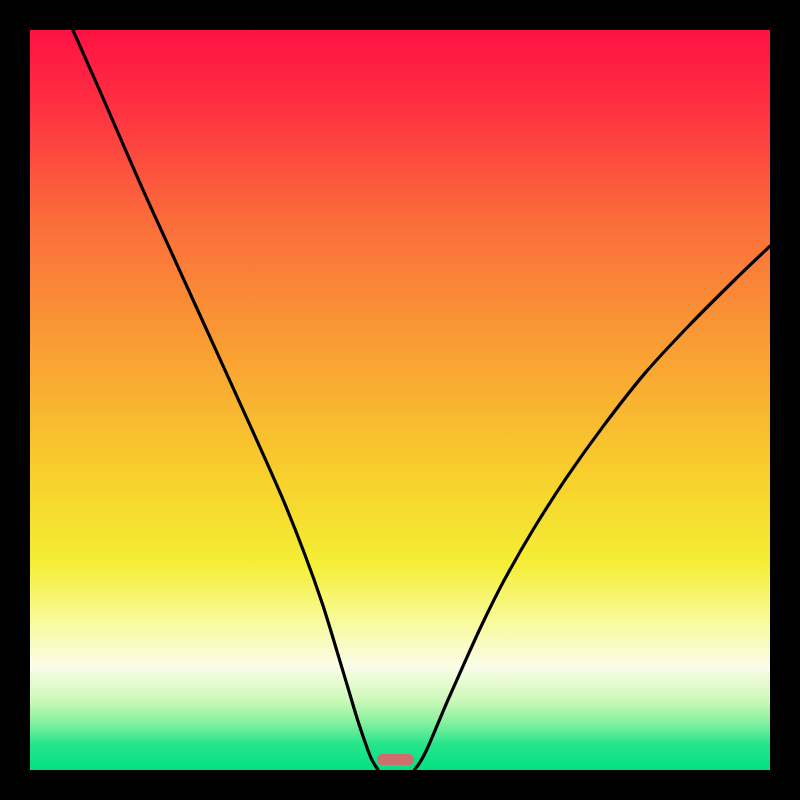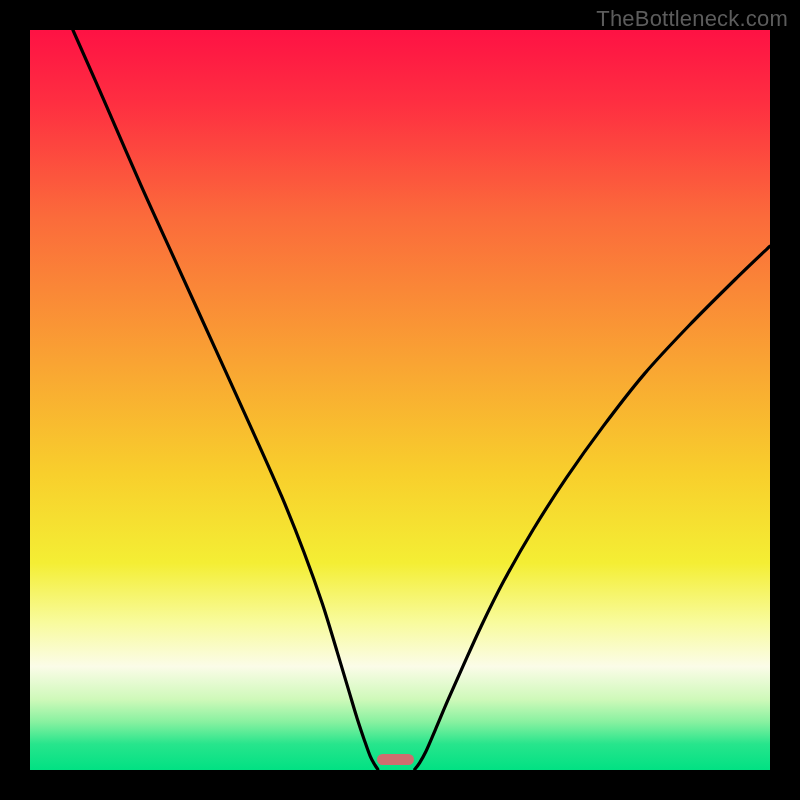--- a/index.html
+++ b/index.html
@@ -75,14 +75,13 @@
     </svg>
 
     <svg id="curves" width="740" height="740" viewBox="0 0 740 740" preserveAspectRatio="none">
       <path id="left-path" fill="none" stroke="#000" stroke-width="3.2" stroke-linecap="round" stroke-linejoin="round" d="M 42.92 0.00 C 48.10 11.72, 62.65 44.40, 74.00 70.30 C 85.35 96.20, 98.67 127.65, 111.00 155.40 C 123.33 183.15, 135.67 209.67, 148.00 236.80 C 160.33 263.93, 172.67 291.07, 185.00 318.20 C 197.33 345.33, 210.90 374.93, 222.00 399.60 C 233.10 424.27, 242.97 445.85, 251.60 466.20 C 260.23 486.55, 267.02 503.82, 273.80 521.70 C 280.58 539.58, 286.75 556.85, 292.30 573.50 C 297.85 590.15, 302.78 607.42, 307.10 621.60 C 311.42 635.78, 314.87 647.50, 318.20 658.60 C 321.53 669.70, 324.37 679.57, 327.08 688.20 C 329.79 696.83, 332.26 703.99, 334.48 710.40 C 336.70 716.81, 338.67 722.61, 340.40 726.68 C 342.13 730.75, 343.61 732.72, 344.84 734.82 C 346.07 736.92, 347.31 738.52, 347.80 739.26"></path>
       <path id="right-path" fill="none" stroke="#000" stroke-width="3.2" stroke-linecap="round" stroke-linejoin="round" d="M 384.80 739.26 C 385.54 738.27, 387.39 736.30, 389.24 733.34 C 391.09 730.38, 393.19 727.17, 395.90 721.50 C 398.61 715.83, 401.82 707.93, 405.52 699.30 C 409.22 690.67, 413.54 680.18, 418.10 669.70 C 422.66 659.22, 427.35 648.73, 432.90 636.40 C 438.45 624.07, 444.62 609.88, 451.40 595.70 C 458.18 581.52, 464.97 567.33, 473.60 551.30 C 482.23 535.27, 492.72 516.77, 503.20 499.50 C 513.68 482.23, 524.78 464.97, 536.50 447.70 C 548.22 430.43, 560.55 413.17, 573.50 395.90 C 586.45 378.63, 600.02 360.75, 614.20 344.10 C 628.38 327.45, 643.18 312.03, 658.60 296.00 C 674.02 279.97, 693.13 261.22, 706.70 247.90 C 720.27 234.58, 734.45 221.38, 740.00 216.08"></path>
     </svg>
 
     <div id="marker" class="marker" style="left: 347.1px; top: 723.7px; width: 37px; height: 11.8px;"></div>
   </div>
 
-  <div class="watermark">TheBottleneck.com</div>
 </div>
 
 </body></html>

